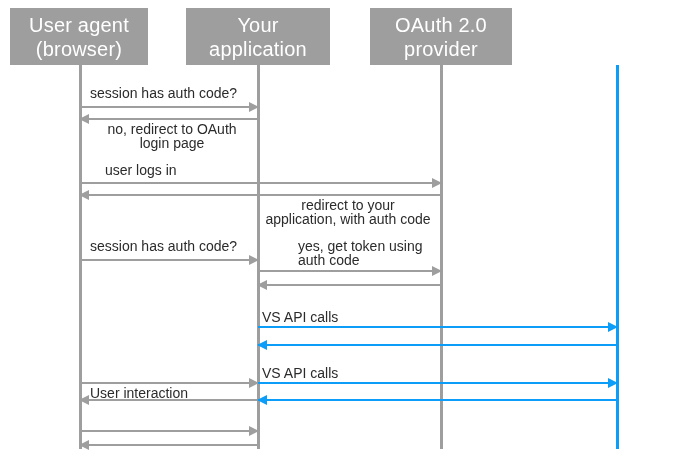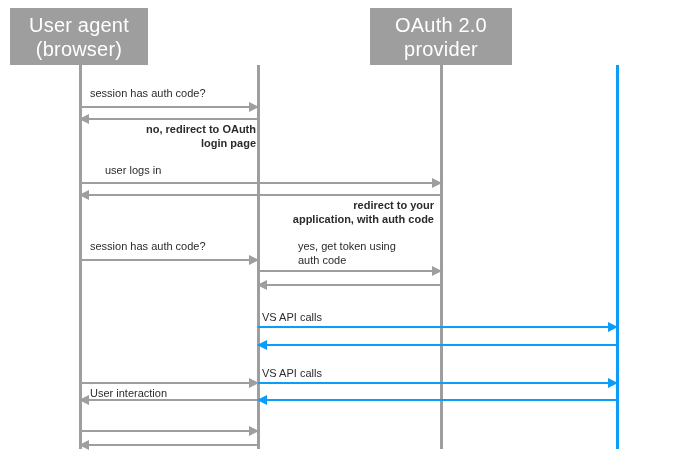--- a/index.html
+++ b/index.html
@@ -50,44 +50,47 @@
   .msg-head.right {
     border-top: 5px solid transparent;
     border-bottom: 5px solid transparent;
   }
   .msg-head.left {
     border-top: 5px solid transparent;
     border-bottom: 5px solid transparent;
   }
   .msg-label {
     position: absolute;
-    font-size: 11px;
+    font-size: 14px;
     line-height: 14px;
     color: #2b2b2b;
     white-space: pre-line;
   }
   .msg-label.align-right {
-    text-align: right;
-    font-weight: bold;
+    text-align: center;
   }
   .msg-label.align-left {
     text-align: left;
   }
 </style>
 </head>
 <body>
 
 <div id="diagram" style="width: 695px; height: 459px; background: rgb(255, 255, 255);">
     <div class="lifeline" style="left: 79px; top: 65px; height: 384px; background: rgb(158, 158, 158);"></div>
     <div class="lifeline" style="left: 257px; top: 65px; height: 384px; background: rgb(158, 158, 158);"></div>
     <div class="lifeline" style="left: 440px; top: 65px; height: 384px; background: rgb(158, 158, 158);"></div>
     <div class="lifeline" style="left: 616px; top: 65px; height: 384px; background: rgb(11, 157, 247);"></div>
     <div class="participant-box" style="left: 10px; top: 8px; width: 138px; height: 57px; background: rgb(158, 158, 158);">
       <span class="participant-label" style="white-space: pre-line;">User agent
 (browser)</span>
+    </div>
+    <div class="participant-box" style="left: 186px; top: 8px; width: 144px; height: 57px; background: rgb(158, 158, 158);">
+      <span class="participant-label" style="white-space: pre-line;">Your
+application</span>
     </div>
     <div class="participant-box" style="left: 370px; top: 8px; width: 142px; height: 57px; background: rgb(158, 158, 158);">
       <span class="participant-label" style="white-space: pre-line;">OAuth 2.0
 provider</span>
     </div>
     <div class="msg-line" style="left: 80px; top: 106px; width: 178px; background: rgb(158, 158, 158);"></div>
     <div class="msg-head right" style="top: 102px; left: 249px; border-left: 10px solid rgb(158, 158, 158);"></div>
     <div class="msg-label align-left" style="left: 90px; top: 86px; width: 170px; color: rgb(43, 43, 43);">session has auth code?</div>
     <div class="msg-line" style="left: 80px; top: 118px; width: 178px; background: rgb(158, 158, 158);"></div>
     <div class="msg-head left" style="top: 114px; left: 79px; border-right: 10px solid rgb(158, 158, 158);"></div>

